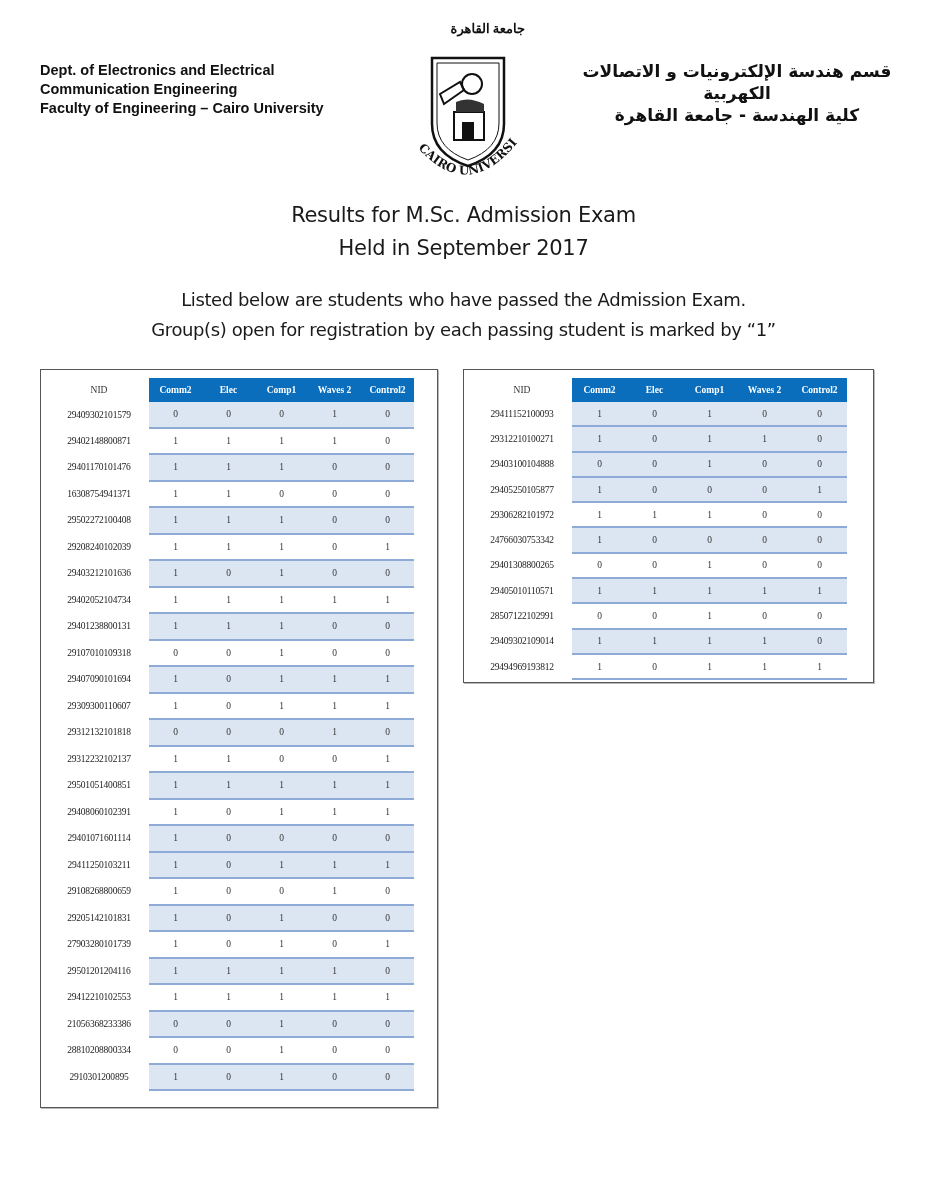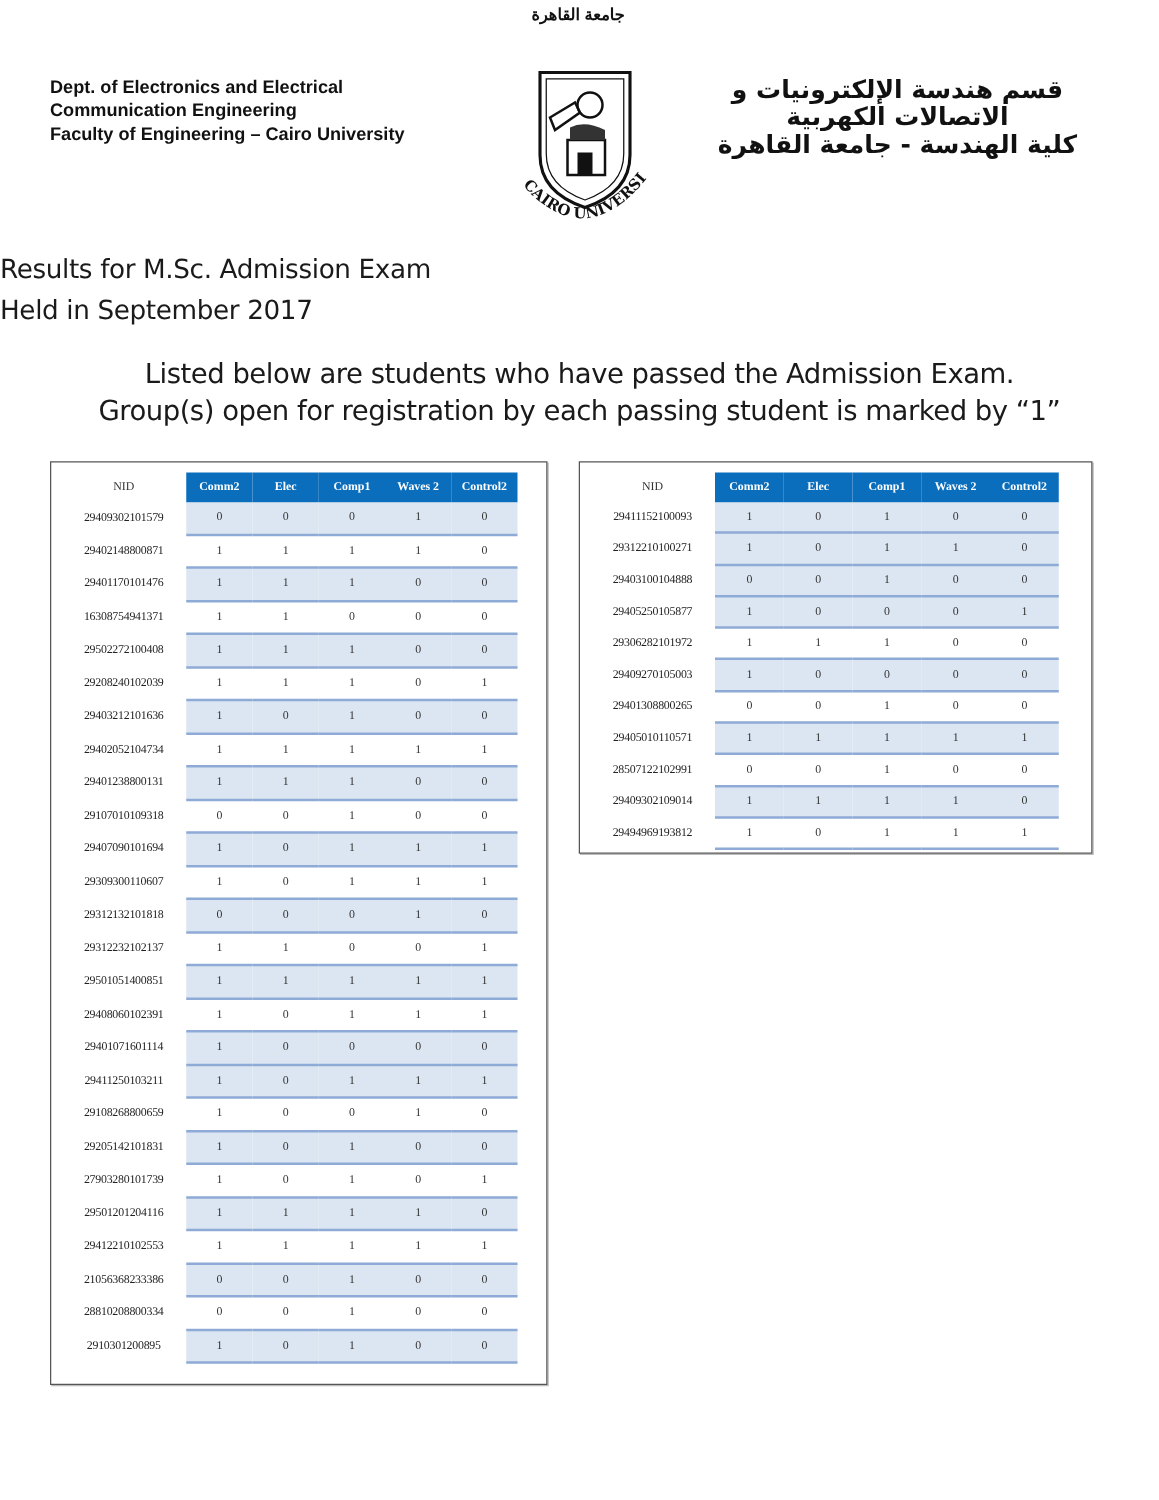--- a/index.html
+++ b/index.html
@@ -1,24 +1,24 @@
 <!DOCTYPE html>
 <html><head>
 <meta charset="utf-8">
 <style>
   html, body { margin: 0; padding: 0; background: #ffffff; }
   body { width: 927px; height: 1200px; position: relative; overflow: hidden; font-family: "Liberation Sans", sans-serif; color: #111; }
 
   .dept-en { position: absolute; left: 40px; top: 61px; width: 350px; text-align: left; font-weight: bold; font-size: 14.5px; line-height: 19px; }
-  .dept-ar { position: absolute; left: 548px; top: 60px; width: 340px; text-align: center; font-weight: bold; font-size: 20px; line-height: 22px; direction: rtl; font-family: "DejaVu Sans", sans-serif; }
-  .uni-ar { position: absolute; left: 400px; top: 4px; width: 125px; text-align: center; font-weight: bold; font-size: 13px; direction: rtl; font-family: Liberation Sans, sans-serif; }
+  .dept-ar { position: absolute; left: 567px; top: 60px; width: 340px; text-align: center; font-weight: bold; font-size: 17px; line-height: 22px; direction: rtl; font-family: "DejaVu Sans", sans-serif; }
+  .uni-ar { position: absolute; left: 400px; top: 21px; width: 125px; font-weight: bold; font-size: 13px; direction: rtl; font-family: Liberation Serif, serif; }
   .logo { position: absolute; left: 412px; top: 54px; width: 112px; height: 132px; }
 
-  .title { position: absolute; left: 0; top: 199px; width: 927px; font-size: 21px; line-height: 33px; color: #1a1a1a; font-family: "DejaVu Sans", sans-serif; font-weight: normal; letter-spacing: -0.3px; }
-  .intro { position: absolute; left: 0; top: 285px; width: 927px; text-align: center; font-size: 22px; line-height: 30px; color: #1a1a1a; font-family: "DejaVu Sans", sans-serif; letter-spacing: -0.4px; }
+  .title { position: absolute; left: 0; top: 199px; width: 927px; text-align: center; font-size: 21px; line-height: 33px; color: #1a1a1a; font-family: "DejaVu Sans", sans-serif; font-weight: normal; letter-spacing: -0.3px; }
+  .intro { position: absolute; left: 0; top: 285px; width: 927px; text-align: center; font-size: 18px; line-height: 30px; color: #1a1a1a; font-family: "DejaVu Sans", sans-serif; letter-spacing: -0.4px; }
 
   .panel { position: absolute; border: 1px solid #555; background: #fff; box-shadow: 1px 1px 0 #bbb; }
   .panel.left { left: 40px; top: 369px; width: 396px; height: 737px; }
   .panel.right { left: 463px; top: 369px; width: 409px; height: 312px; }
 
   table.results { position: absolute; border-collapse: collapse; font-size: 9.5px; font-family: Liberation Serif, serif; }
   .panel.left table.results { left: 8px; top: 8px; }
   .panel.right table.results { left: 8px; top: 8px; }
 
   table.results th { font-weight: bold; color: #fff; background: #0a6ebd; height: 24px; padding: 0; font-size: 9.5px; }
@@ -340,21 +340,21 @@
         </tr>
         <tr>
           <td class="nid">29306282101972</td>
           <td>1</td>
           <td>1</td>
           <td>1</td>
           <td>0</td>
           <td>0</td>
         </tr>
         <tr class="shaded">
-          <td class="nid">29409270105003</td>
+          <td class="nid">24766030753342</td>
           <td>1</td>
           <td>0</td>
           <td>0</td>
           <td>0</td>
           <td>0</td>
         </tr>
         <tr>
           <td class="nid">29401308800265</td>
           <td>0</td>
           <td>0</td>

